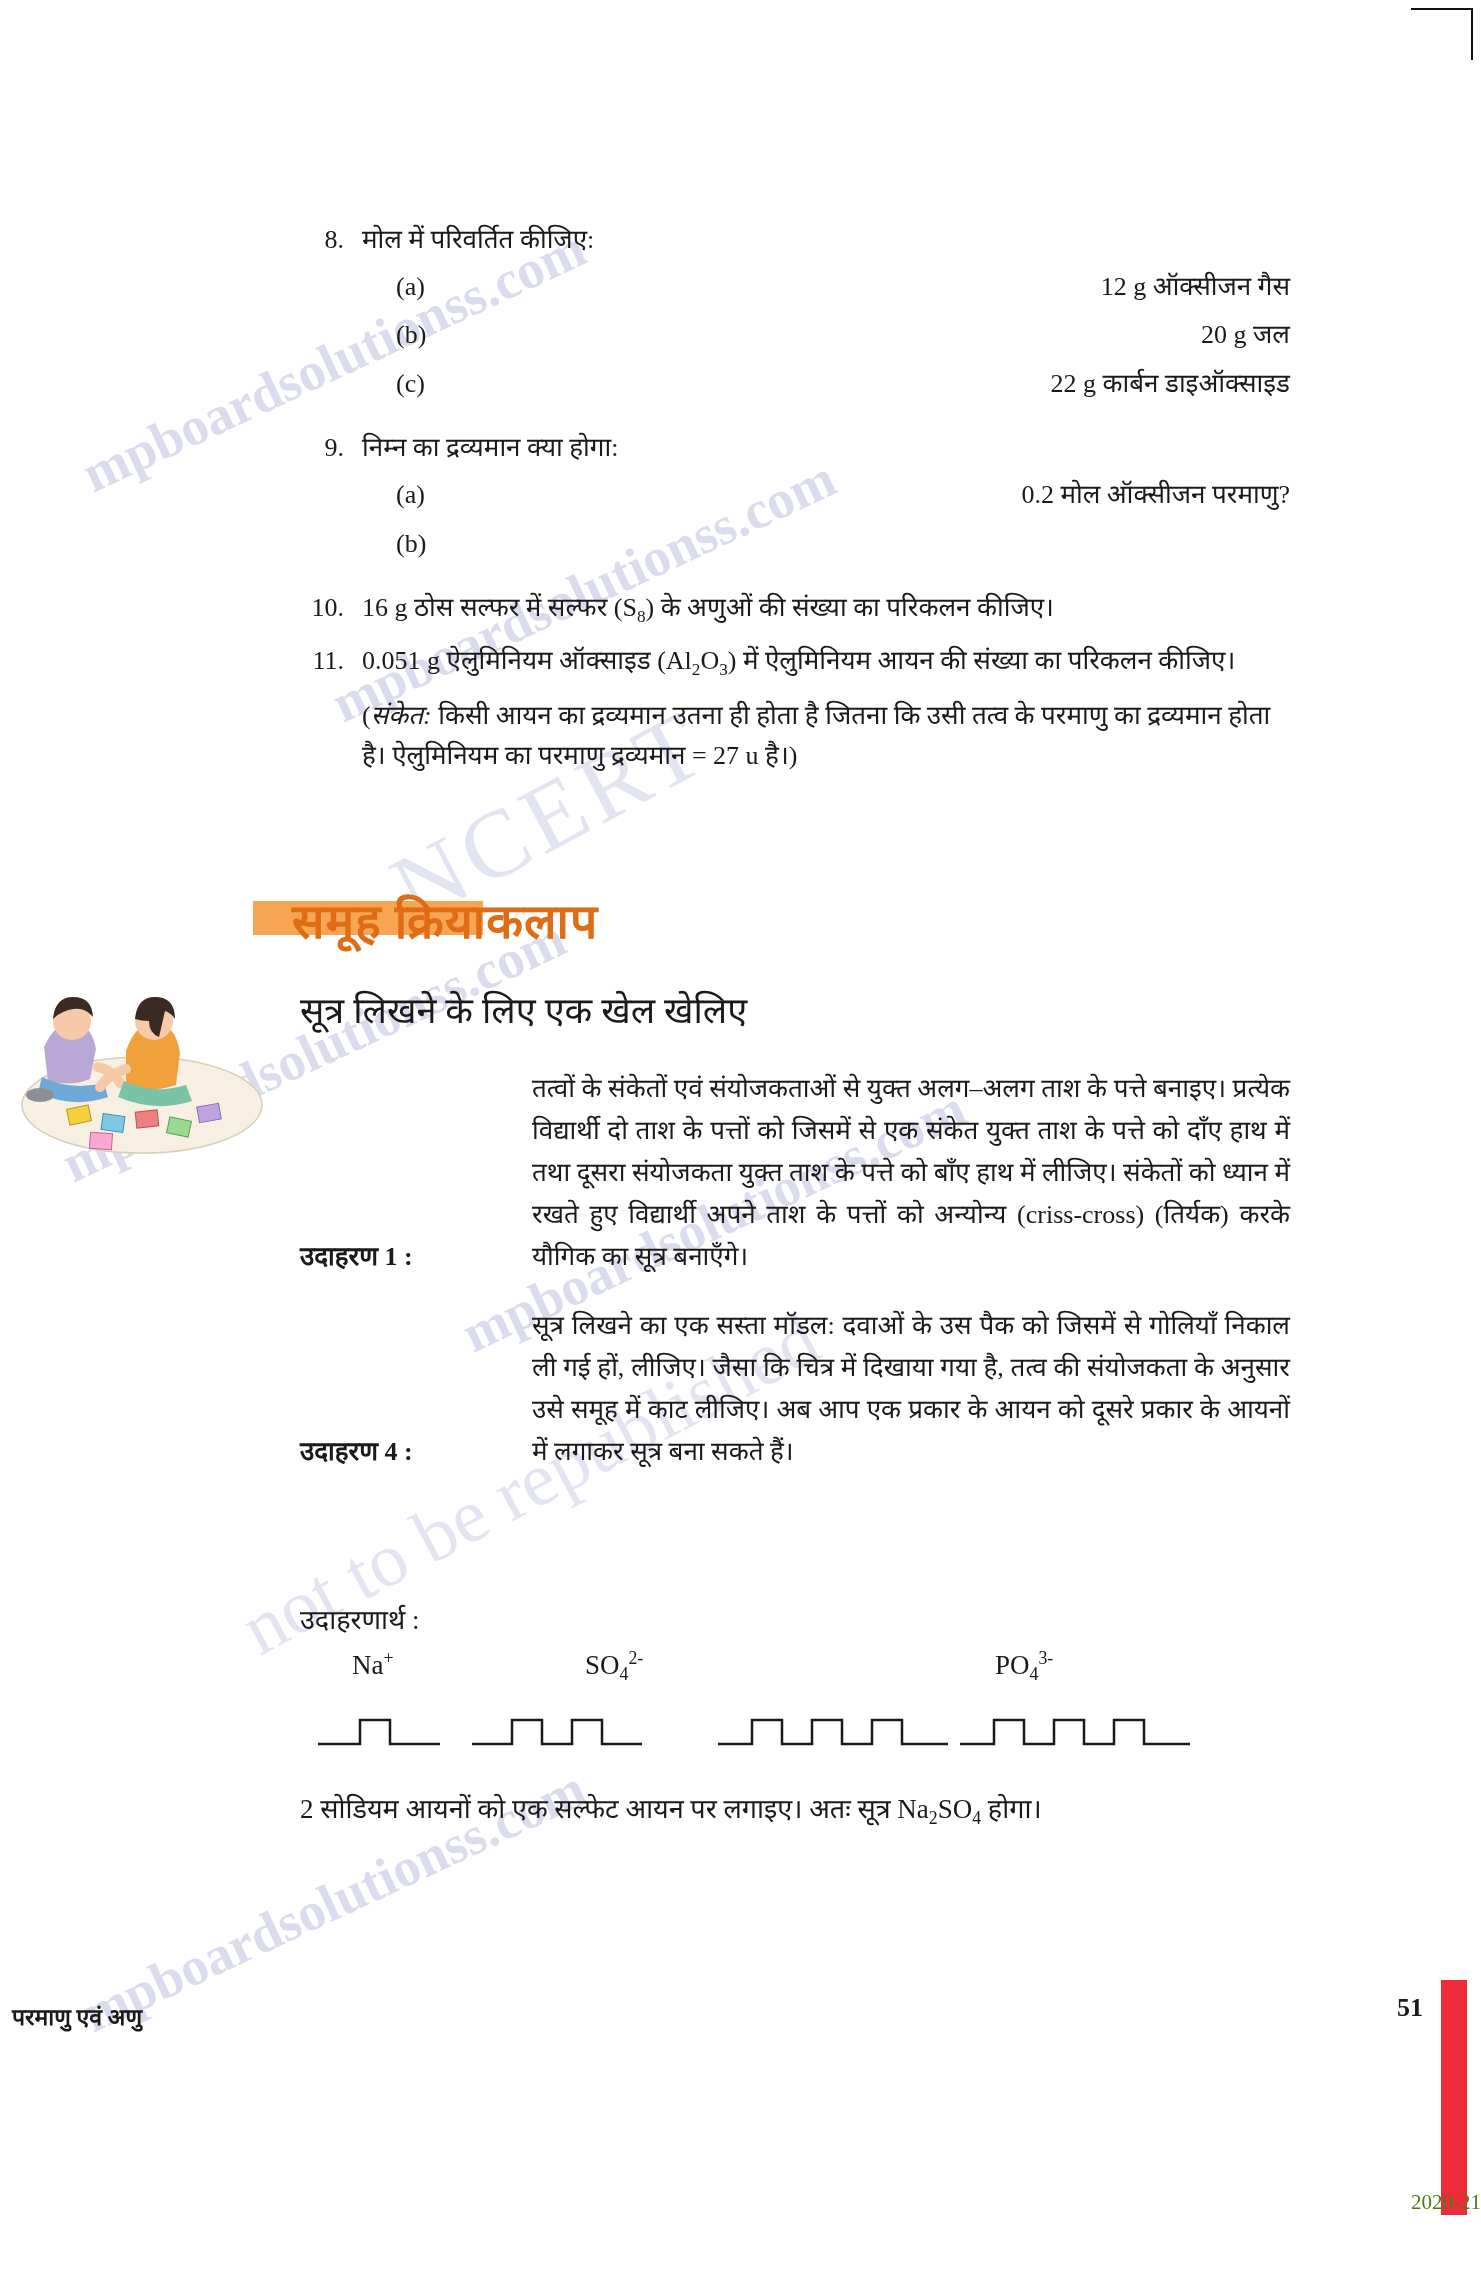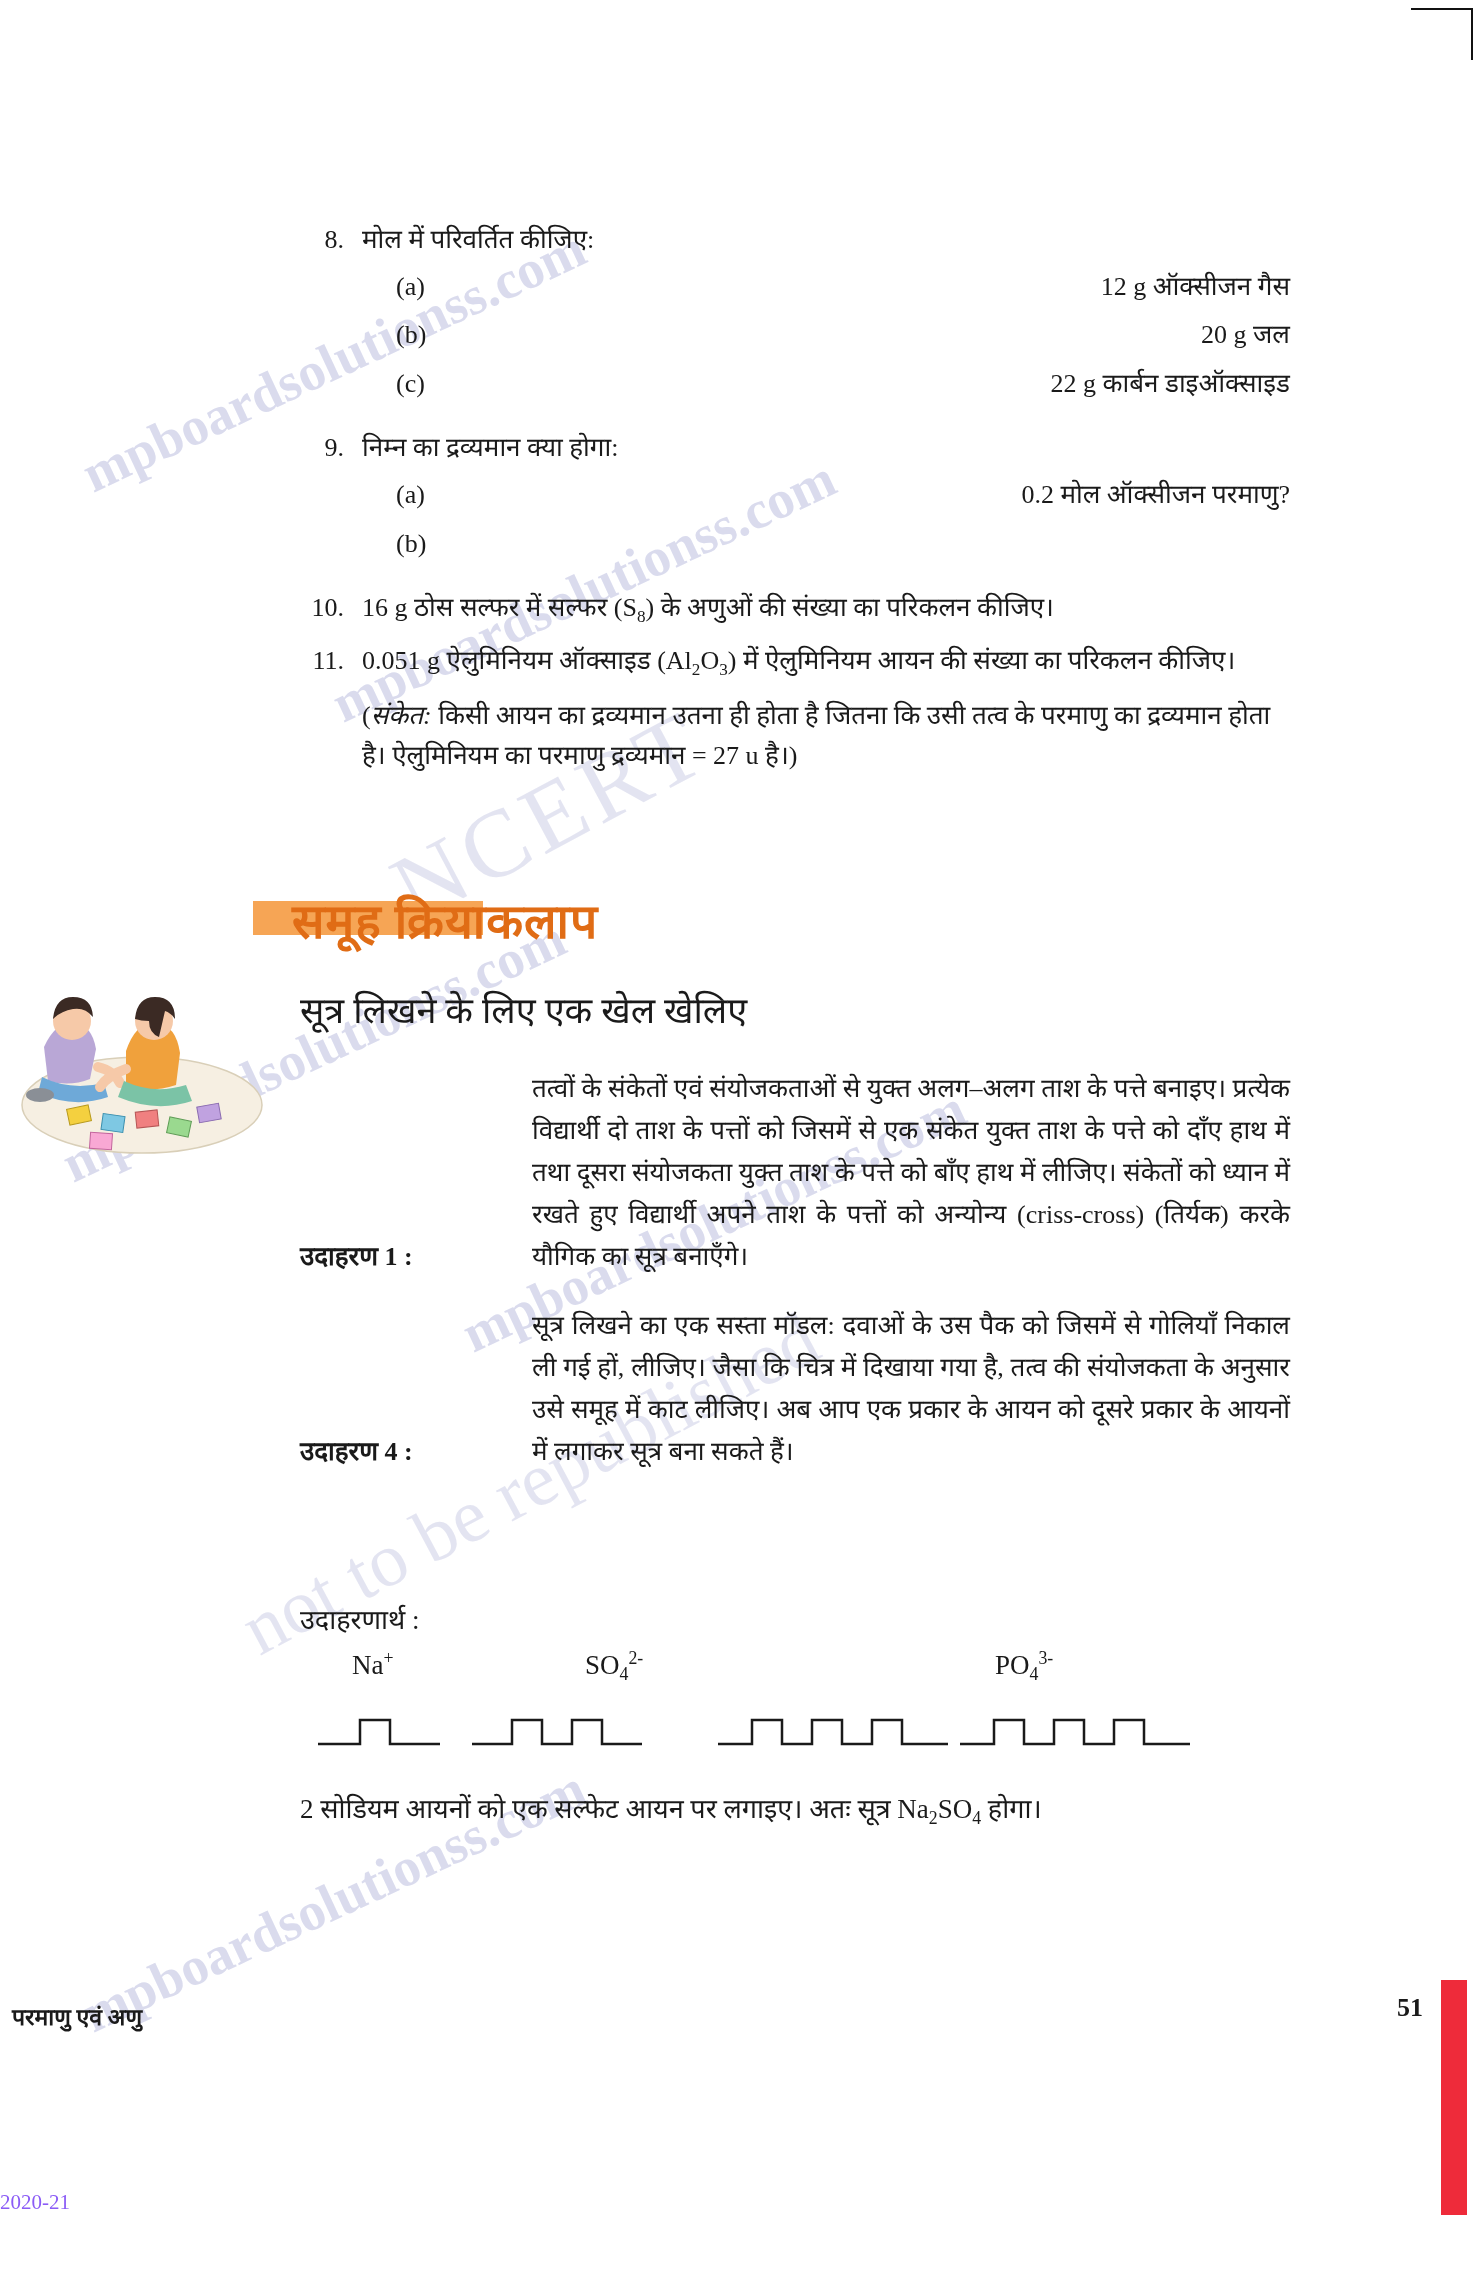--- a/index.html
+++ b/index.html
@@ -213,23 +213,23 @@
     right: 58px;
     top: 1993px;
     font-size: 26px;
     font-weight: bold;
   }
   .year {
     position: absolute;
     left: 0;
     top: 2190px;
     width: 1481px;
-    text-align: left;
+    text-align: right;
     font-size: 21px;
-    color: #8b5cf6;
+    color: #4d7c0f;
   }
 
   
   .wm {
     position: absolute;
     color: #bcbfe0;
     opacity: 0.55;
     font-family: "Liberation Serif", serif;
     font-weight: bold;
     white-space: nowrap;

